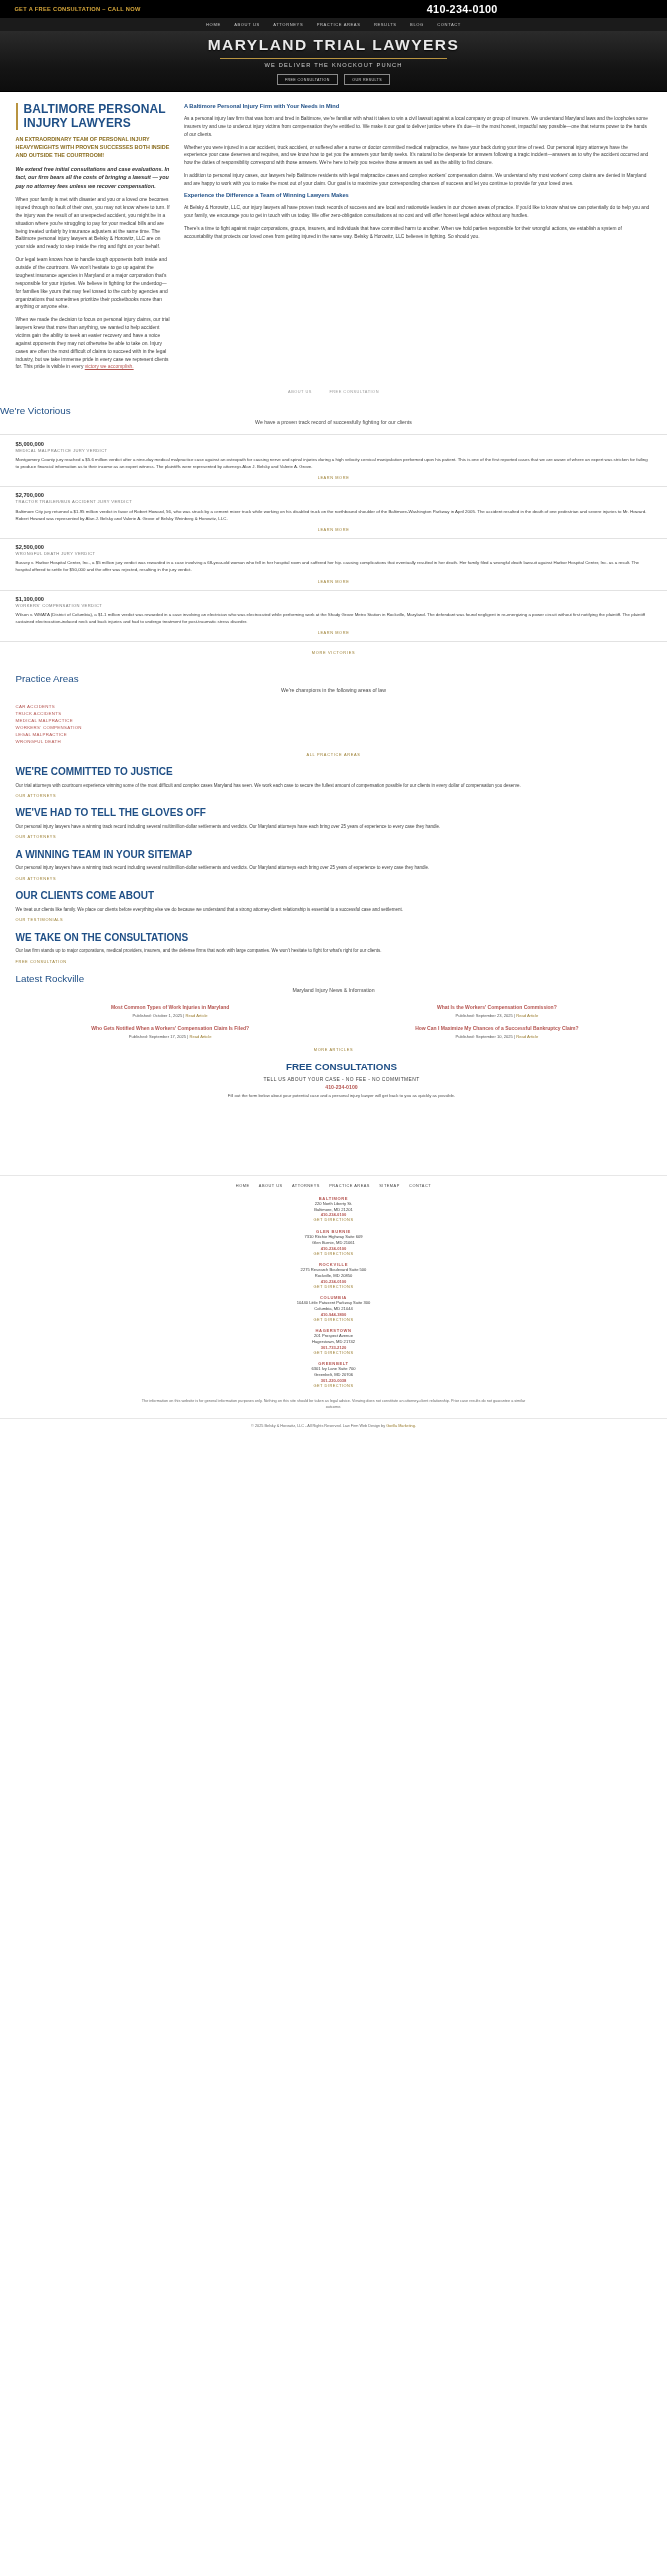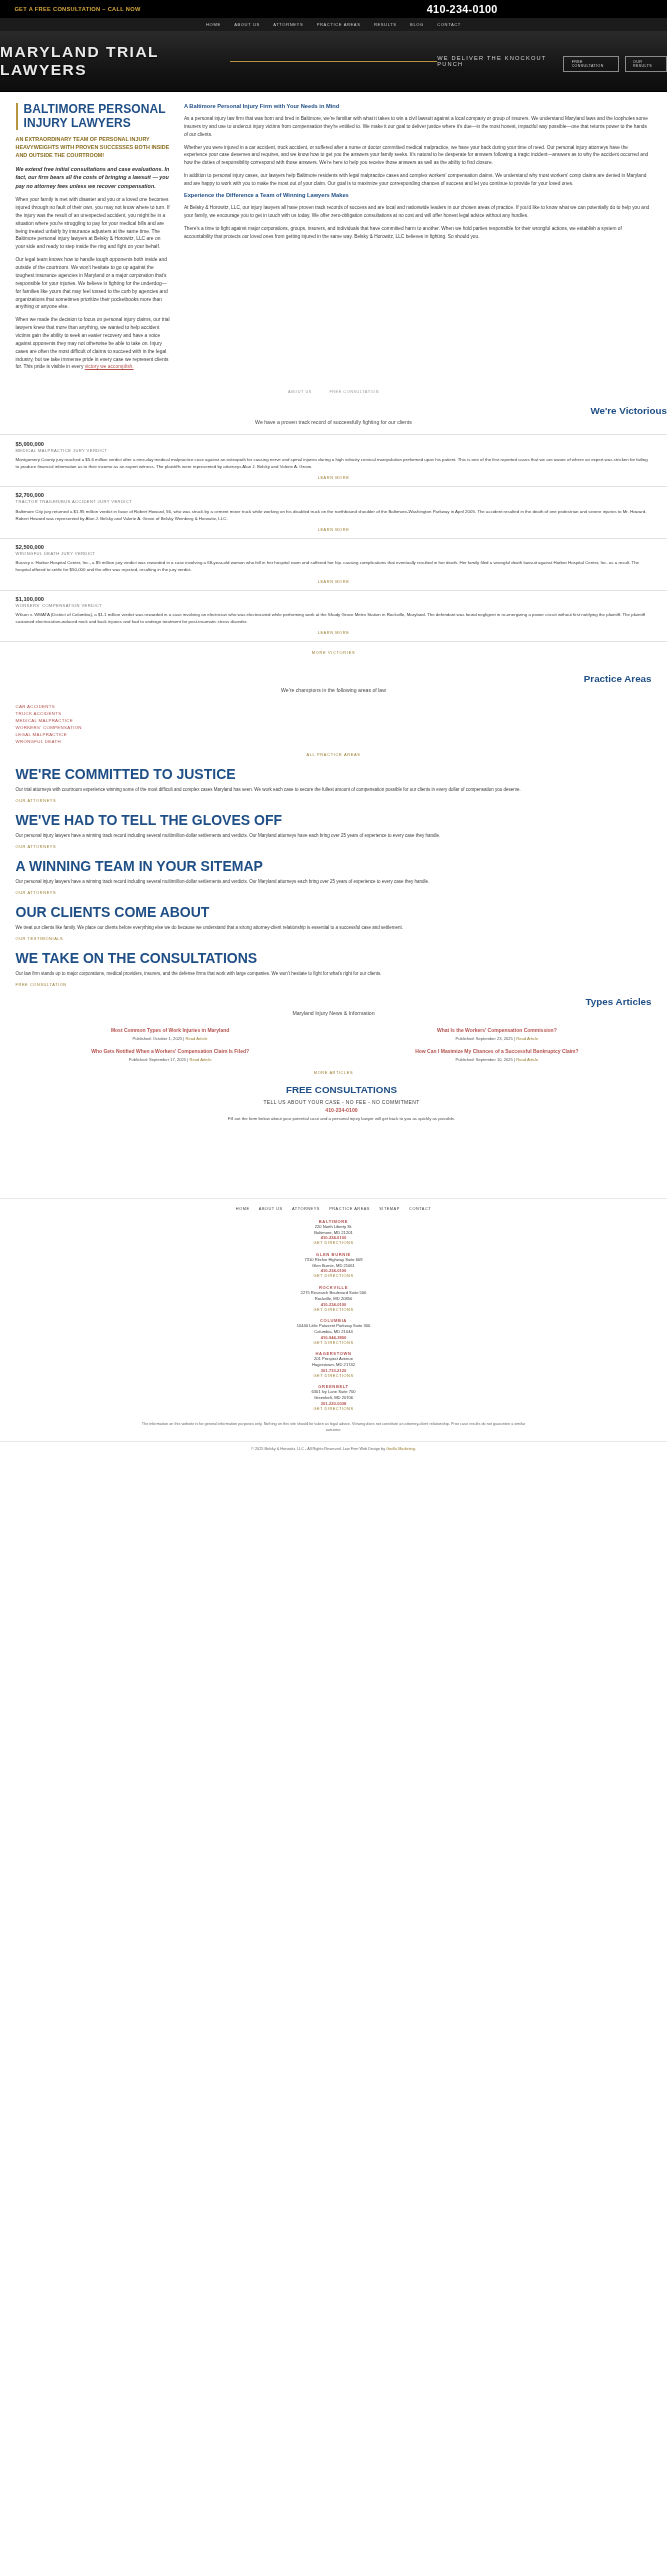--- a/index.html
+++ b/index.html
@@ -47,21 +47,21 @@
     font-size: 4.1px;
     letter-spacing: 0.6px;
     text-decoration: none;
     text-transform: uppercase;
   }
   
   .hero {
     height: 61px;
     background: linear-gradient(180deg, #2b2b2b 0%, #151515 60%, #0d0d0d 100%);
     display: flex;
-    flex-direction: row;
+    flex-direction: column;
     align-items: center;
     justify-content: center;
     position: relative;
     border-bottom: 0.5px solid #000;
   }
   .hero h1 {
     color: #e9e9e9;
     font-size: 15.5px;
     letter-spacing: 1.5px;
     font-weight: bold;
@@ -131,24 +131,24 @@
   .linkbar {
     display: flex;
     justify-content: center;
     gap: 17.5px;
     margin: 8.2px 0 0 0;
     padding: 4.1px 0;
   }
   .linkbar a { color: #9a9a9a; font-size: 3.9px; letter-spacing: 0.5px; text-decoration: none; }
   
   .section-title {
-    text-align: right;
+    text-align: left;
     color: #1f4f86;
     font-size: 9.8px;
-    font-weight: bold;
+    font-weight: normal;
     margin-top: 7.2px;
   }
   .section-sub {
     text-align: center;
     font-size: 5.2px;
     color: #4a4a4a;
     margin: 3.1px 0 9.3px;
   }
   .verdict {
     border-top: 0.5px solid #e2e2e2;
@@ -197,21 +197,21 @@
     text-align: center;
     color: #9a7c2e;
     font-size: 3.9px;
     letter-spacing: 0.7px;
     margin: 7.2px 0 2.1px;
   }
   
   .block { padding: 7.2px 15.5px 2.1px; }
   .block h5 {
     color: #1f4f86;
-    font-size: 14px;
+    font-size: 10px;
     font-weight: bold;
     line-height: 1.15;
     margin-bottom: 4.1px;
   }
   .block p { font-size: 4.5px; line-height: 1.65; color: #3c3c3c; margin-bottom: 4.1px; }
   .block .more { color: #9a7c2e; font-size: 3.9px; letter-spacing: 0.6px; }
   
   .articles { padding: 7.2px 15.5px 0; }
   .articles .section-title { margin-top: 0; }
   .art-grid {
@@ -400,21 +400,21 @@
   <p>We treat our clients like family. We place our clients before everything else we do because we understand that a strong attorney-client relationship is essential to a successful case and settlement.</p>
   <div class="more">OUR TESTIMONIALS</div>
 </div>
 <div class="block">
   <h5>WE TAKE ON THE CONSULTATIONS</h5>
   <p>Our law firm stands up to major corporations, medical providers, insurers, and the defense firms that work with large companies. We won't hesitate to fight for what's right for our clients.</p>
   <div class="more">FREE CONSULTATION</div>
 </div>
 
 <div class="articles">
-  <div class="section-title">Types Articles</div>
+  <div class="section-title">Latest Rockville</div>
   <div class="section-sub">Maryland Injury News &amp; Information</div>
   <div class="art-grid">
     <div class="art-item">
       <div class="t">Most Common Types of Work Injuries in Maryland</div>
       <div class="m">
         <span>Published: October 1, 2025 |</span>
         <a>Read Article</a>
       </div>
     </div>
     <div class="art-item">

